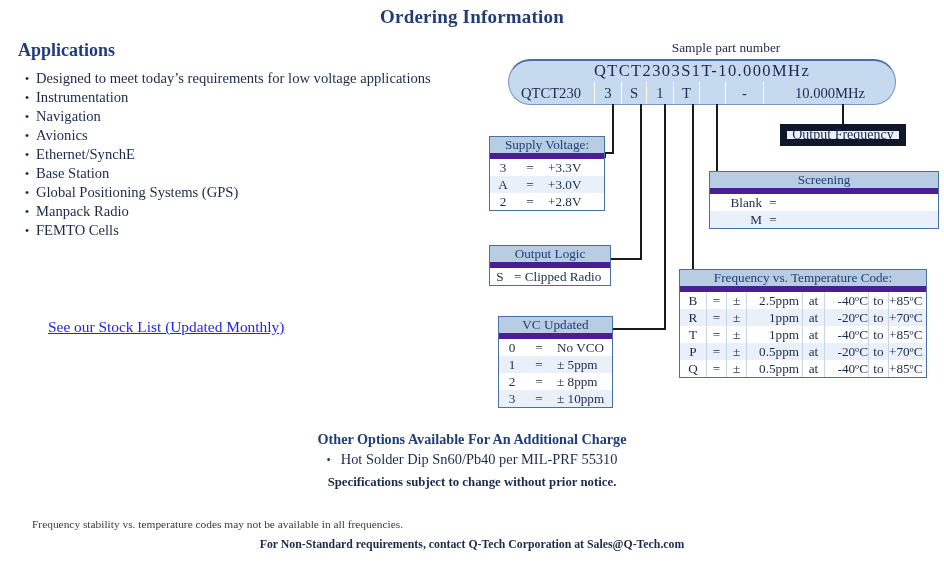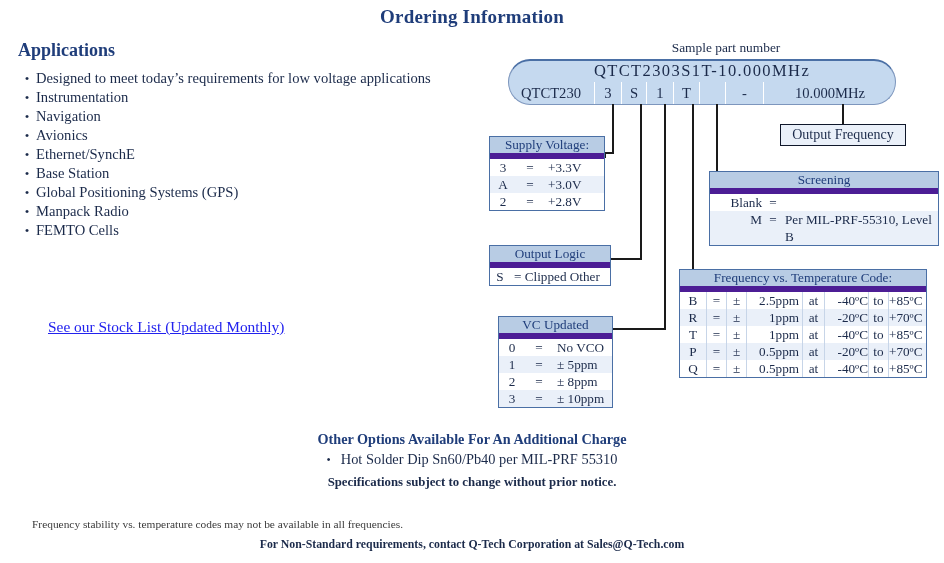--- a/index.html
+++ b/index.html
@@ -105,21 +105,21 @@
 
   
   #box-vc{left:498px;top:316px;width:115px;}
   #box-vc .c1{width:26px;text-align:center;}
   #box-vc .c2{width:28px;text-align:center;}
   #box-vc .c3{flex:1;text-align:left;padding-left:4px;}
 
   
   #box-outfreq{
     left:780px;top:124px;width:126px;height:22px;
-    border:1px solid #0f172a;background:#eaf0f9;
+    border:7px solid #0f172a;background:#eaf0f9;
     display:flex;align-items:center;justify-content:center;
     font-size:14px;color:#1b2a4a;box-sizing:border-box;
   }
 
   
   #box-screening{left:709px;top:171px;width:230px;}
   #box-screening .c1{width:52px;text-align:right;padding-right:3px;}
   #box-screening .c2{width:16px;text-align:center;}
   #box-screening .c3{flex:1;text-align:left;padding-left:4px;}
 
@@ -252,21 +252,21 @@
     <div class="c1">2</div>
     <div class="c2">=</div>
     <div class="c3">+2.8V</div>
   </div>
 </div>
 
 <div class="abs optbox" id="box-logic">
   <div class="bhead">Output Logic</div>
   <div class="orow plain">
     <div class="c1">S</div>
-    <div class="c2">=  Clipped Other</div>
+    <div class="c2">=  Clipped Radio</div>
   </div>
 </div>
 
 <div class="abs optbox" id="box-vc">
   <div class="bhead">VC Updated</div>
   <div class="orow plain">
     <div class="c1">0</div>
     <div class="c2">=</div>
     <div class="c3">No VCO</div>
   </div>
@@ -291,21 +291,20 @@
 
 <div class="abs optbox" id="box-screening">
   <div class="bhead">Screening</div>
   <div class="orow plain">
     <div class="c1">Blank</div>
     <div class="c2">=</div>
   </div>
   <div class="orow alt">
     <div class="c1">M</div>
     <div class="c2">=</div>
-    <div class="c3">Per MIL-PRF-55310, Level B</div>
   </div>
 </div>
 
 <div class="abs optbox" id="box-freqtemp">
   <div class="bhead">Frequency vs. Temperature Code:</div>
   <div class="orow plain">
     <div class="c1">B</div>
     <div class="c2">=</div>
     <div class="c3">±</div>
     <div class="c4">2.5ppm</div>

